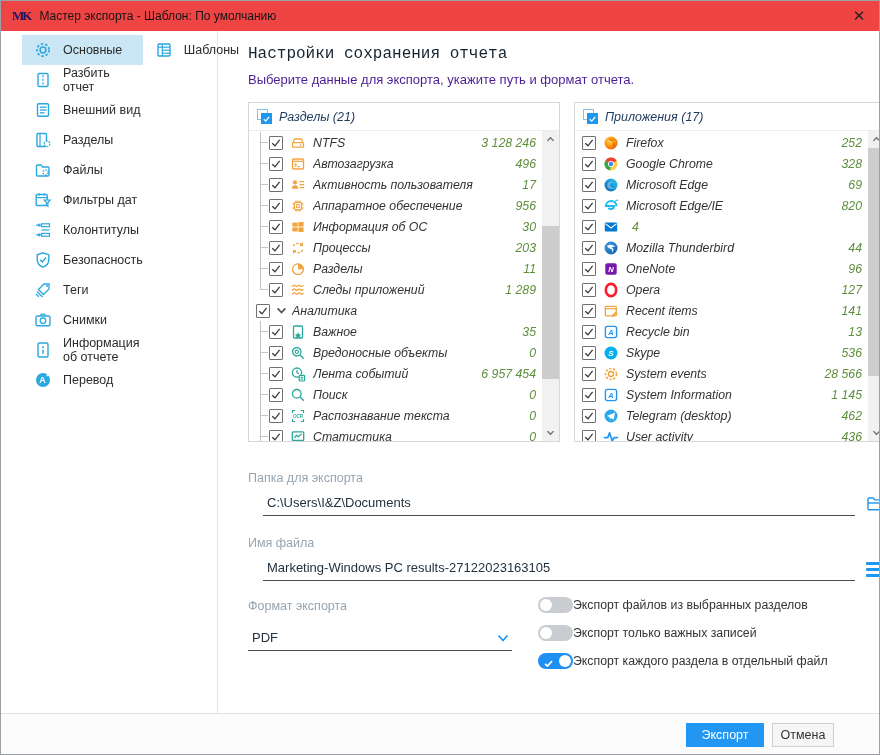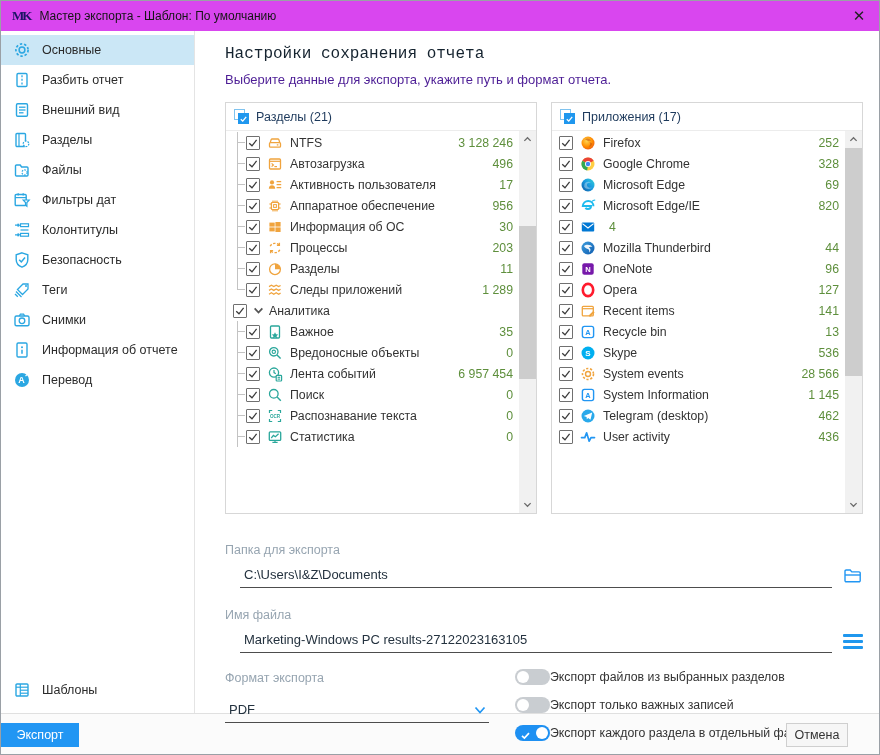--- a/index.html
+++ b/index.html
@@ -1,42 +1,42 @@
 <!DOCTYPE html>
 <html><head>
 <meta charset="utf-8">
 <style>
   * { margin:0; padding:0; box-sizing:border-box; }
   html,body { background:#e8e8e8; }
   body { font-family:"Liberation Sans","DejaVu Sans",sans-serif; }
   .window { width:880px; height:755px; background:#fff; border:1px solid #9aa0a6; position:relative; overflow:hidden; }
 
   
-  .titlebar { height:30px; display:flex; align-items:center; padding:0 0 0 11px; background:#d946ef; }
+  .titlebar { height:30px; display:flex; align-items:center; padding:0 0 0 11px; background:#ef4444; }
   .logo { font-weight:bold; font-size:13px; color:#1b1464; letter-spacing:-2px; font-family:"Liberation Serif",serif; }
   .titletext { font-size:12px; color:#151515; margin-left:9px; }
   .closebtn { margin-left:auto; width:40px; height:30px; display:flex; align-items:center; justify-content:center; font-size:15px; color:#222; cursor:pointer; }
 
   .app { display:flex; height:682px; }
 
   
-  .sidebar { width:196px; border-right:1px solid #e4e4e4; display:flex; flex-direction:column; padding-top:4px; }
+  .sidebar { width:196px; border-right:1px solid #e4e4e4; display:flex; flex-direction:row; padding-top:4px;margin-left:21px; }
   .nav-item { height:30px; display:flex; align-items:center; padding-left:12px; gap:11px; font-size:12.5px; color:#2b2b2b; cursor:pointer; }
   .nav-item.selected { background:#cbe7f6; }
   .nav-item .icon { width:18px; height:18px; flex:0 0 18px; }
   .sidebar-spacer { flex:1; }
   .templates-item { margin-bottom:8px; }
 
   
   .main { flex:1; padding:12px 16px 0 30px; }
   .page-title { font-size:16px; font-weight:400; color:#15232f; margin-top:2px;font-family:Liberation Mono, monospace; }
   .page-subtitle { font-size:13px; color:#4c1d95; margin-top:9px; }
 
   .panels { display:flex; gap:14px; margin-top:15px; }
-  .panel { width:312px; height:412px; border:1px solid #d7d7d7; background:#fff; display:flex; flex-direction:column; }
+  .panel { width:312px; height:340px; border:1px solid #d7d7d7; background:#fff; display:flex; flex-direction:column;font-style:italic; }
   .panel-header { height:28px; display:flex; align-items:center; gap:7px; padding:0 8px; border-bottom:1px solid #ececec; font-size:12.5px; color:#1e3a5c; }
   .hdr-check { position:relative; width:15px; height:15px; flex:0 0 15px; }
   .hdr-check::before { content:""; position:absolute; left:0; top:0; width:9px; height:9px; border:1px solid #7fc3ef; background:#fff; }
   .hdr-check .hc-box { position:absolute; right:0; bottom:0; width:11px; height:11px; background:#1f97ee; border:1px solid #1f97ee; display:flex; align-items:center; justify-content:center; }
   .panel-list { position:relative; flex:1; overflow:hidden; }
   .rows { position:absolute; left:0; top:1px; right:17px; }
   .row { height:21px; display:flex; align-items:center; font-size:12.3px; color:#333; padding-left:7px; }
   .row .cb { width:14px; height:14px; border:1px solid #707070; background:#fff; border-radius:1px; flex:0 0 14px; display:flex; align-items:center; justify-content:center; }
   .row .icon { width:16px; height:16px; flex:0 0 16px; margin:0 7px 0 7px; }
   .row .lbl { flex:1; white-space:nowrap; overflow:hidden; }
@@ -75,21 +75,21 @@
   .toggle.off { background:#c9cdd1; }
   .toggle.on  { background:#1e90f2; }
   .toggle .knob { position:absolute; top:2px; width:12px; height:12px; border-radius:50%; background:#fff; }
   .toggle.off .knob { left:2px; }
   .toggle.on  .knob { right:2px; }
   .toggle .tick { position:absolute; left:5px; top:2px; width:11px; height:11px; display:none; }
   .toggle.on .tick { display:block; }
   .toggle-label { font-size:12.3px; color:#333; }
 
   
-  .footer { height:43px; border-top:1px solid #e0e0e0; background:#fbfbfb; display:flex; align-items:center; justify-content:space-between; gap:8px; padding-right:31px; }
+  .footer { height:43px; border-top:1px solid #e0e0e0; background:#fbfbfb; display:flex; align-items:center; justify-content:flex-end; gap:8px; padding-right:45px; }
   .btn { height:24px; font-size:12.5px; display:flex; align-items:center; justify-content:center; cursor:pointer; font-family:inherit; }
   .btn-primary { width:78px; background:#2196f3; color:#fff; border:1px solid #2196f3; }
   .btn-secondary { width:62px; background:#f6f6f6; color:#333; border:1px solid #cfcfcf; }
 </style>
 </head>
 <body>
 
 <div class="window">
 
   <div class="titlebar">

